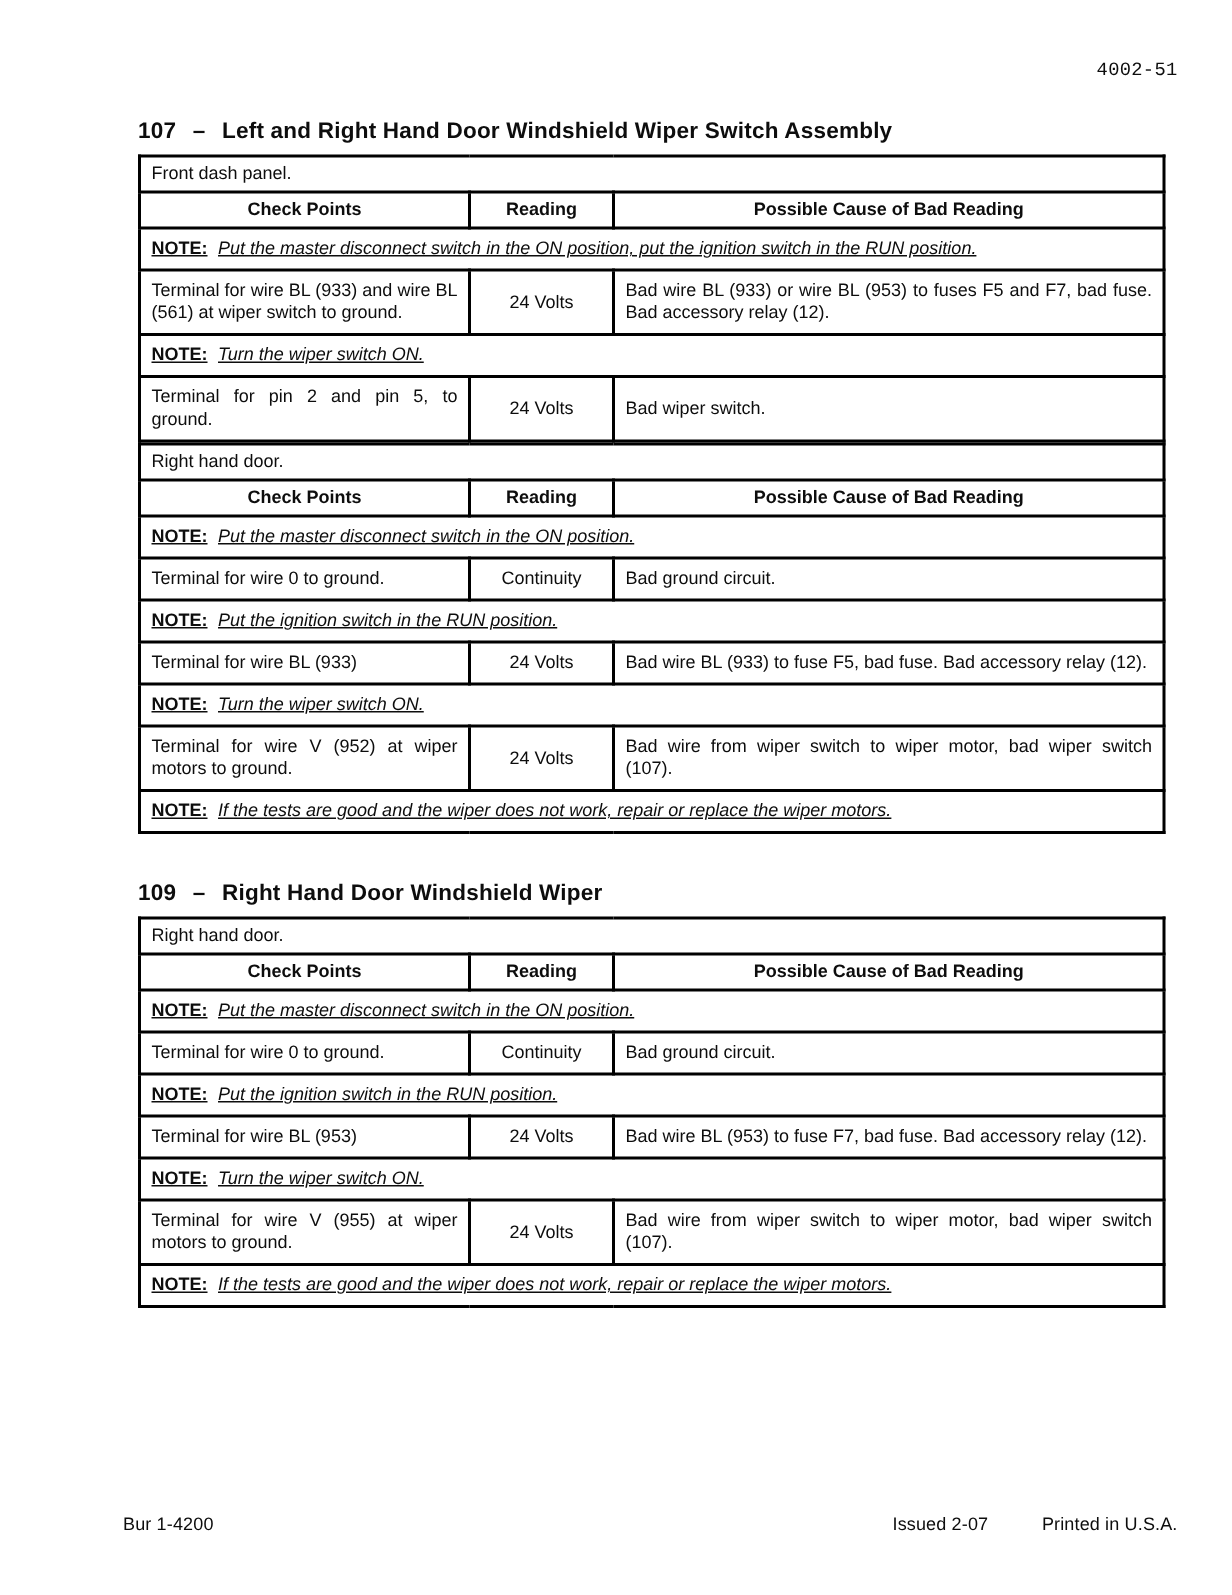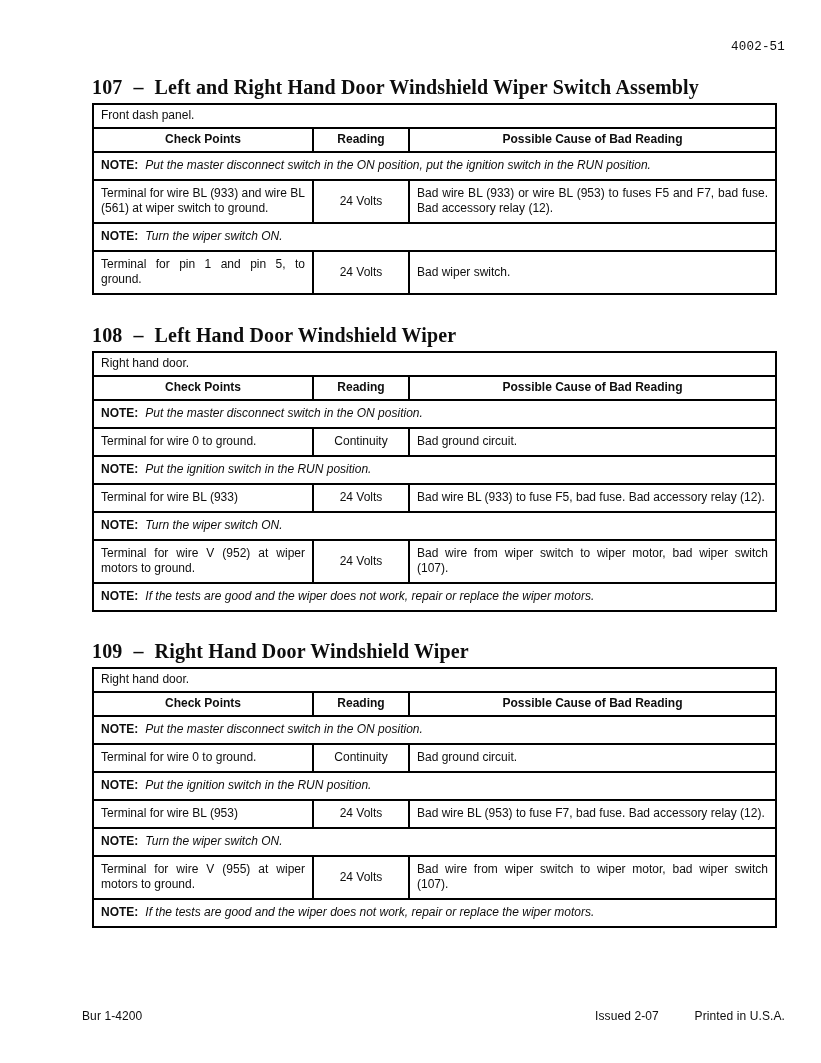--- a/index.html
+++ b/index.html
@@ -19,27 +19,26 @@
     letter-spacing: 0.2px;
     font-family: Liberation Mono, monospace;
   }
   .content {
     position: absolute;
     left: 92px;
     top: 0;
     width: 683px;
   }
   .section-heading {
-    font-size: 20px;
+    font-size: 15px;
     font-weight: bold;
     letter-spacing: 0.15px;
     line-height: 15px;
     margin-bottom: 8px;
     white-space: nowrap;
-    font-family: Liberation Serif, serif;
   }
   .section-heading .h-num { margin-right: 11px; }
   .section-heading .h-dash { margin-right: 11px; }
   .sec-107 .section-heading { margin-top: 80px; }
   .sec-108 .section-heading { margin-top: 33px; }
   .sec-109 .section-heading { margin-top: 32px; }
 
   table.trouble-table {
     border-collapse: collapse;
     table-layout: fixed;
@@ -55,21 +54,21 @@
   col.c-reading { width: 96px; }
   col.c-cause { width: 367px; }
 
   td.loc-cell { padding: 3px 7px 4px 7px; }
   th.head-cell {
     padding: 3px 4px 4px 4px;
     font-weight: bold;
     text-align: center;
     margin-top: 36px;
   }
-  td.note-cell { padding: 5px 7px 6px 7px; }
+  td.note-cell { padding: 5px 7px 6px 7px; text-decoration: underline; }
   .note-label { font-weight: bold; margin-right: 7px; }
   .note-text { font-style: italic; }
   td.check-cell {
     padding: 5px 7px 6px 7px;
     text-align: justify;
   }
   td.reading-cell {
     padding: 5px 4px 6px 4px;
     text-align: center;
   }
@@ -121,32 +120,29 @@
         </tr>
         <tr>
           <td class="check-cell">Terminal for wire BL (933) and wire BL (561) at wiper switch to ground.</td>
           <td class="reading-cell">24 Volts</td>
           <td class="cause-cell">Bad wire BL (933) or wire BL (953) to fuses F5 and F7, bad fuse. Bad accessory relay (12).</td>
         </tr>
         <tr>
           <td class="note-cell" colspan="3"><span class="note-label">NOTE:</span><span class="note-text">Turn the wiper switch ON.</span></td>
         </tr>
         <tr>
-          <td class="check-cell">Terminal for pin 1 and pin 5, to ground.</td>
+          <td class="check-cell">Terminal for pin 2 and pin 5, to ground.</td>
           <td class="reading-cell">24 Volts</td>
           <td class="cause-cell">Bad wiper switch.</td>
         </tr>
       </tbody>
     </table>
   </div>
 
   <div class="section sec-108">
-    <div class="section-heading">
-      <span class="h-num">108</span><span class="h-dash">–</span><span class="h-title">Left Hand Door Windshield Wiper</span>
-    </div>
     <table class="trouble-table">
       <colgroup>
           <col class="c-check">
           <col class="c-reading">
           <col class="c-cause">
         </colgroup>
       <tbody>
         <tr>
           <td class="loc-cell" colspan="3">Right hand door.</td>
         </tr>

